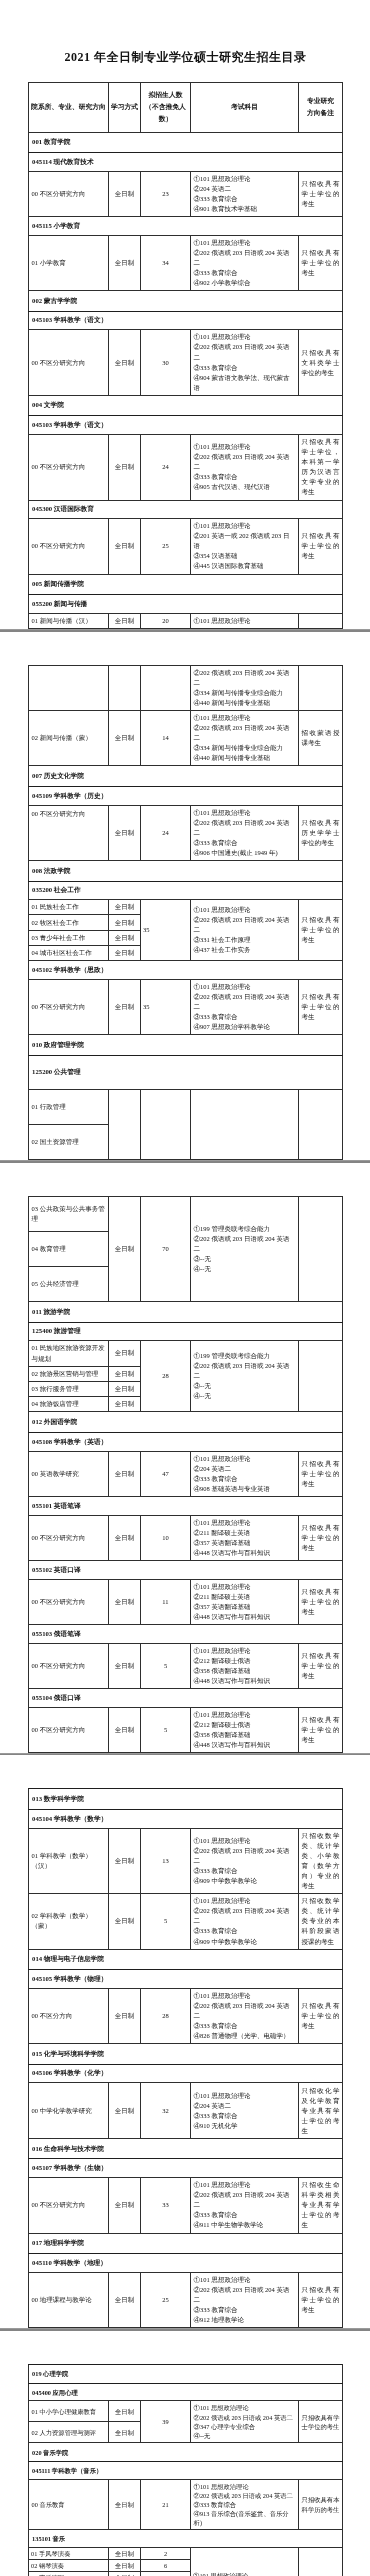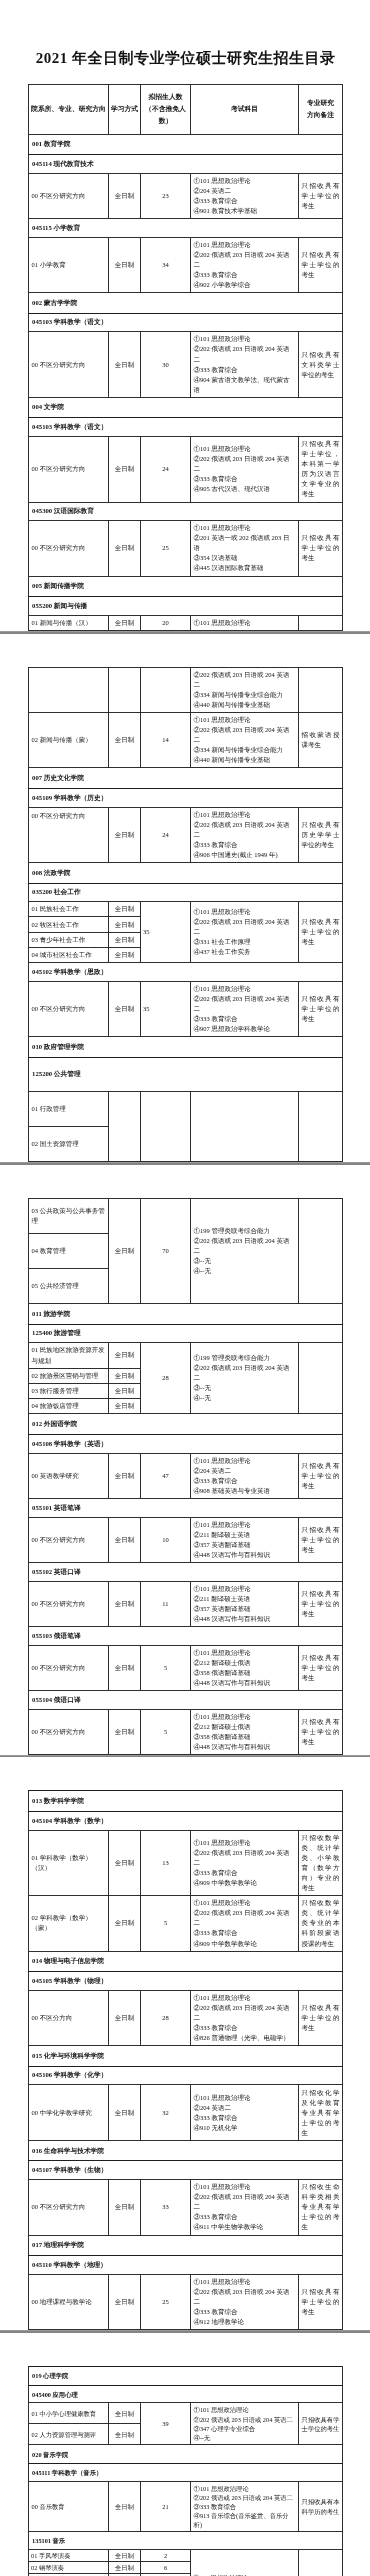--- a/index.html
+++ b/index.html
@@ -11,21 +11,21 @@
     -webkit-font-smoothing:antialiased;
   }
   .doc{width:371px;}
   .page{min-height:523px;box-sizing:border-box;background:#fff;}
   .page.cont{padding-top:33px;}
   .page-sep{height:1.5px;background:#848484;border-top:0.5px solid #9a9a9a;}
   .title{
     margin:0;
     padding:49px 0 15.5px 0;
     text-align:center;
-    font-size:15px;
+    font-size:12px;
     font-weight:bold;
     letter-spacing:0.5px;
   }
   table.cat{
     border-collapse:collapse;
     table-layout:fixed;
     width:315px;
     margin-left:28px;
     border:1px solid #1e1e1e;
   }

